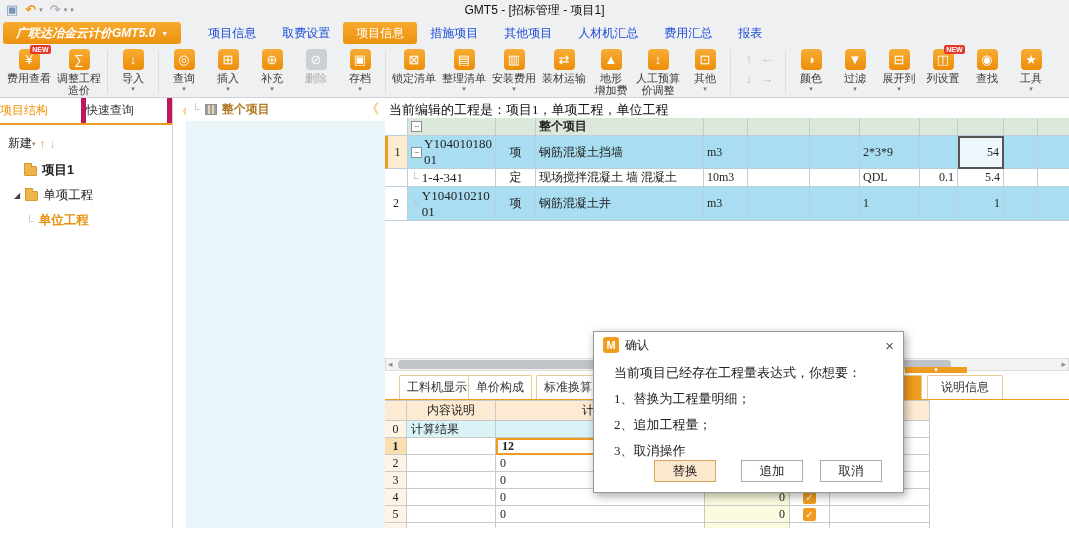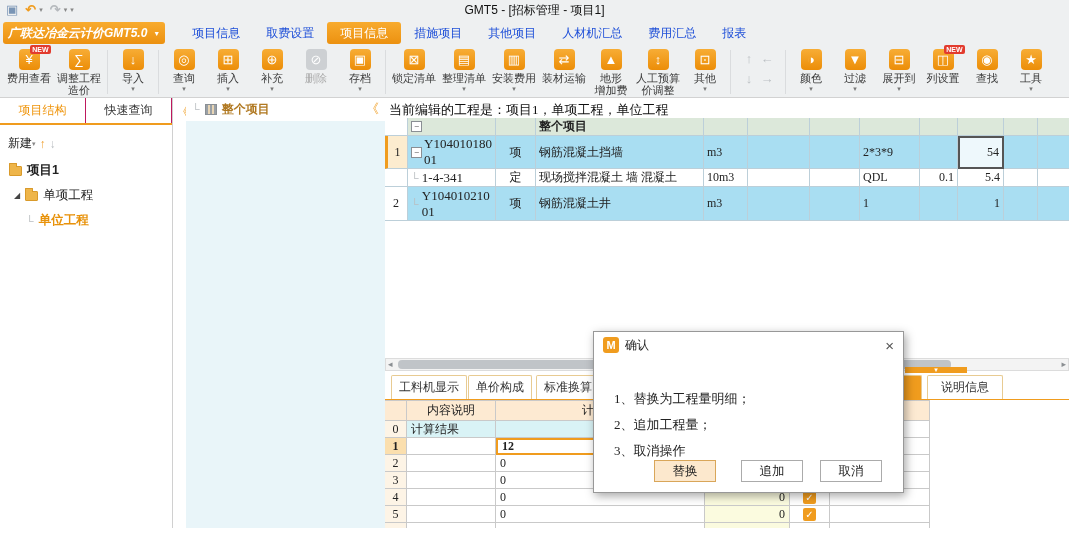--- a/index.html
+++ b/index.html
@@ -7,45 +7,45 @@
 body{position:relative;font-family:"Liberation Sans",sans-serif;font-size:12px;color:#222;background:#fff;overflow:hidden}
 .abs{position:absolute}
 
 #titlebar{left:0;top:0;width:1069px;height:20px;background:#eef0f1}
 #qa{position:absolute;left:6px;top:1px;display:flex;align-items:center;gap:7px;height:18px}
 .qaico{font-size:13px;line-height:18px}
 .qacaret{font-size:7px;color:#888;margin-left:-4px}
 #wtitle{position:absolute;left:0;right:0;top:2px;text-align:center;font-size:12px;color:#111}
 
 #menubar{left:0;top:20px;width:1069px;height:26px;background:#eef0f1;display:flex;align-items:center}
-#appbtn{margin-left:3px;height:22px;padding:0 5px;border-radius:3px;background:linear-gradient(#f8ab2e,#ec9110);color:#fff;font-weight:bold;font-style:italic;display:flex;align-items:center;gap:6px}
+#appbtn{margin-left:3px;height:22px;padding:0 13px;border-radius:3px;background:linear-gradient(#f8ab2e,#ec9110);color:#fff;font-weight:bold;font-style:italic;display:flex;align-items:center;gap:6px}
 #appbtn .c{font-size:7px;font-style:normal}
 #menutabs{display:flex;margin-left:14px}
 .mtab{padding:0 13px;height:22px;line-height:22px;border-radius:3px;color:#1d4ed8}
 .mtab.active{background:linear-gradient(#f8ab2e,#ec9110);color:#fff}
 
 #toolbar{left:0;top:46px;width:1069px;height:52px;background:#eef0f1;border-bottom:1px solid #d2d2d2;display:flex;align-items:flex-start;padding:3px 2px 0 4px}
 .tool{display:flex;flex-direction:column;align-items:center;min-width:44px;padding:0 3px}
 .tico{width:21px;height:21px;border-radius:4px;background:linear-gradient(#f7ad35,#ec8d08);color:#fff;display:flex;align-items:center;justify-content:center;font-size:13px;position:relative;flex:none}
 .tool.disabled .tico{background:#cdd0d3}
 .tool.disabled .tlabel{color:#a9a9a9}
 .tlabel{font-size:11px;line-height:12px;text-align:center;white-space:pre-line;margin-top:2px;color:#3a3a3a}
 .tcaret{font-size:7px;color:#777;line-height:7px;margin-top:1px}
 .badge{position:absolute;top:-4px;right:-11px;background:#e23b2e;color:#fff;font-size:7px;line-height:9px;padding:0 2px;border-radius:2px;font-weight:bold}
 .tsep{width:1px;background:#dadcde;height:44px;margin:1px 3px;flex:none}
 #navarrows{display:grid;grid-template-columns:18px 18px;grid-auto-rows:20px;margin:2px 6px;color:#bcc0c4;font-size:13px;text-align:center}
 
 #sidebar{left:0;top:98px;width:173px;height:430px;background:#fff;border-right:1px solid #d0d0d0}
 #stabs{display:flex;height:27px;border-bottom:2px solid #f09c1e}
-.stab{flex:1;text-align:center;line-height:25px;border-right:1px solid #be185d;color:#333}
+.stab{flex:1;line-height:25px;border-right:5px solid #be185d;color:#333}
 .stab.active{color:#ef940a}
 #snew{display:flex;align-items:center;gap:4px;padding:10px 8px 6px 8px}
 #snew .up{color:#f0a030;font-weight:bold}
 #snew .dn{color:#b9bdc1;font-weight:bold}
-.treerow{display:flex;align-items:center;gap:5px;padding:4px 9px;font-size:12.5px}
+.treerow{display:flex;align-items:center;gap:5px;padding:4px 24px;font-size:12.5px}
 .folder{width:13px;height:10px;background:#eeb54a;border:1px solid #d99a2b;border-radius:1px;position:relative;display:inline-block;flex:none}
 .folder::before{content:"";position:absolute;top:-4px;left:-1px;width:6px;height:3px;background:#eeb54a;border:1px solid #d99a2b;border-bottom:none;border-radius:1px 1px 0 0}
 .expander{font-size:8px;color:#444}
 .treeline{color:#b9bdc1;font-size:11px}
 #collapse-left{left:176px;top:103px;color:#f09c1e;font-size:13px}
 
 #middle{left:186px;top:98px;width:199px;height:430px;background:#fff}
 #mhead{height:22px;display:flex;align-items:center;gap:5px;padding:0 6px;background:#fff}
 #mhead .t{color:#b07820;font-weight:bold}
 #mhead .col{margin-left:auto;color:#f09c1e;font-size:13px}
@@ -402,21 +402,21 @@
   </div>
 </div>
 
 <div class="abs" id="hscroll">
   <span class="sarrow" style="left:2px">◂</span>
   <div id="hthumb"></div>
   <span class="sarrow" style="right:2px">▸</span>
 </div>
 
 <div class="abs" id="btabs">
-  <div class="btab" style="left:6px">工料机显示</div>
+  <div class="btab" style="left:14px">工料机显示</div>
   <div class="btab" style="left:83px">单价构成</div>
   <div class="btab" style="left:151px;width:76px">标准换算</div>
   <div class="btab active" style="left:463px;width:74px">工程量明细</div>
   <div class="btab" style="left:542px;width:76px;text-align:center">说明信息</div>
 </div>
 <div class="abs" id="ostrip">▾</div>
 
 <div class="abs" id="bottable">
   <div class="brow bhead">
     <div class="bc b0"></div>
@@ -495,19 +495,20 @@
     <div class="bc b5"></div>
   </div>
 </div>
 
 <div class="abs" id="dialog">
   <div id="dtitle">
     <span id="dlogo">M</span>
     <span>确认</span>
     <span id="dclose">×</span>
   </div>
+  <div class="dmsg" style="top:32px">当前项目已经存在工程量表达式，你想要：</div>
   <div class="dmsg" style="top:58px">1、替换为工程量明细；</div>
   <div class="dmsg" style="top:84px">2、追加工程量；</div>
   <div class="dmsg" style="top:110px">3、取消操作</div>
   <div class="dbtn primary" style="left:60px">替换</div>
   <div class="dbtn" style="left:147px">追加</div>
   <div class="dbtn" style="left:226px">取消</div>
 </div>
 
 </body></html>

